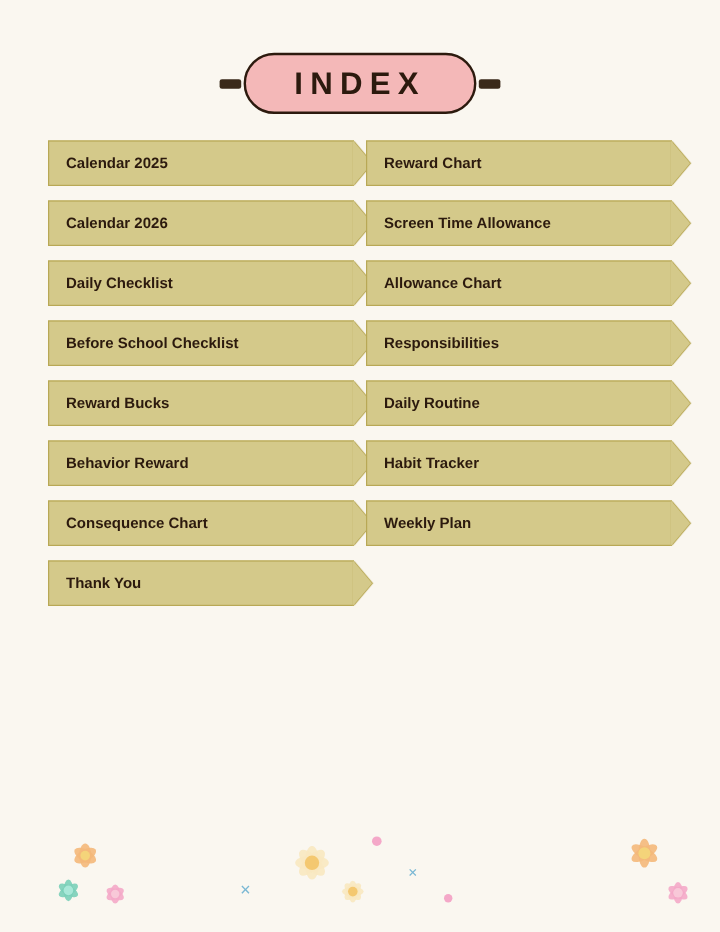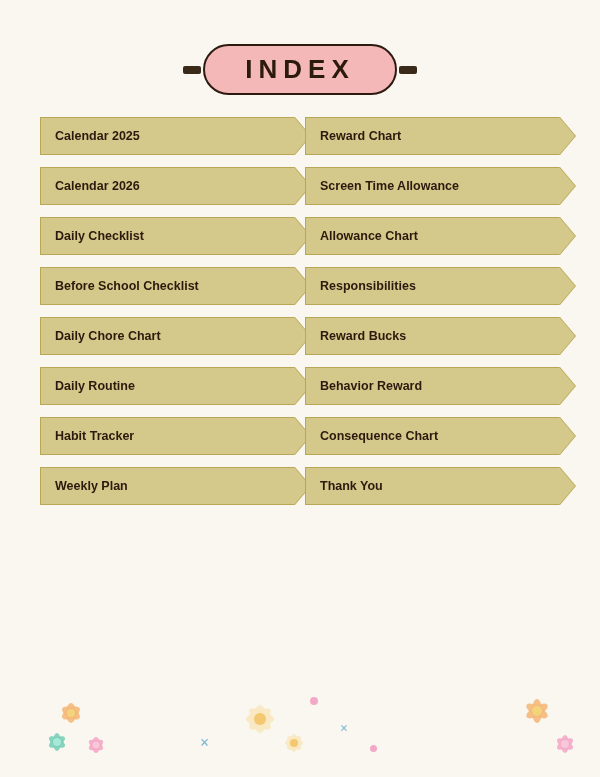--- a/index.html
+++ b/index.html
@@ -192,26 +192,20 @@
         </div>
       </div>
       <div class="banner-item">
         <div class="banner-body">
           <span class="banner-text">Responsibilities</span>
           <div class="banner-notch"></div>
         </div>
       </div>
       <div class="banner-item">
         <div class="banner-body">
-          <span class="banner-text">Daily Chore Chart</span>
-          <div class="banner-notch"></div>
-        </div>
-      </div>
-      <div class="banner-item">
-        <div class="banner-body">
           <span class="banner-text">Reward Bucks</span>
           <div class="banner-notch"></div>
         </div>
       </div>
       <div class="banner-item">
         <div class="banner-body">
           <span class="banner-text">Daily Routine</span>
           <div class="banner-notch"></div>
         </div>
       </div>

